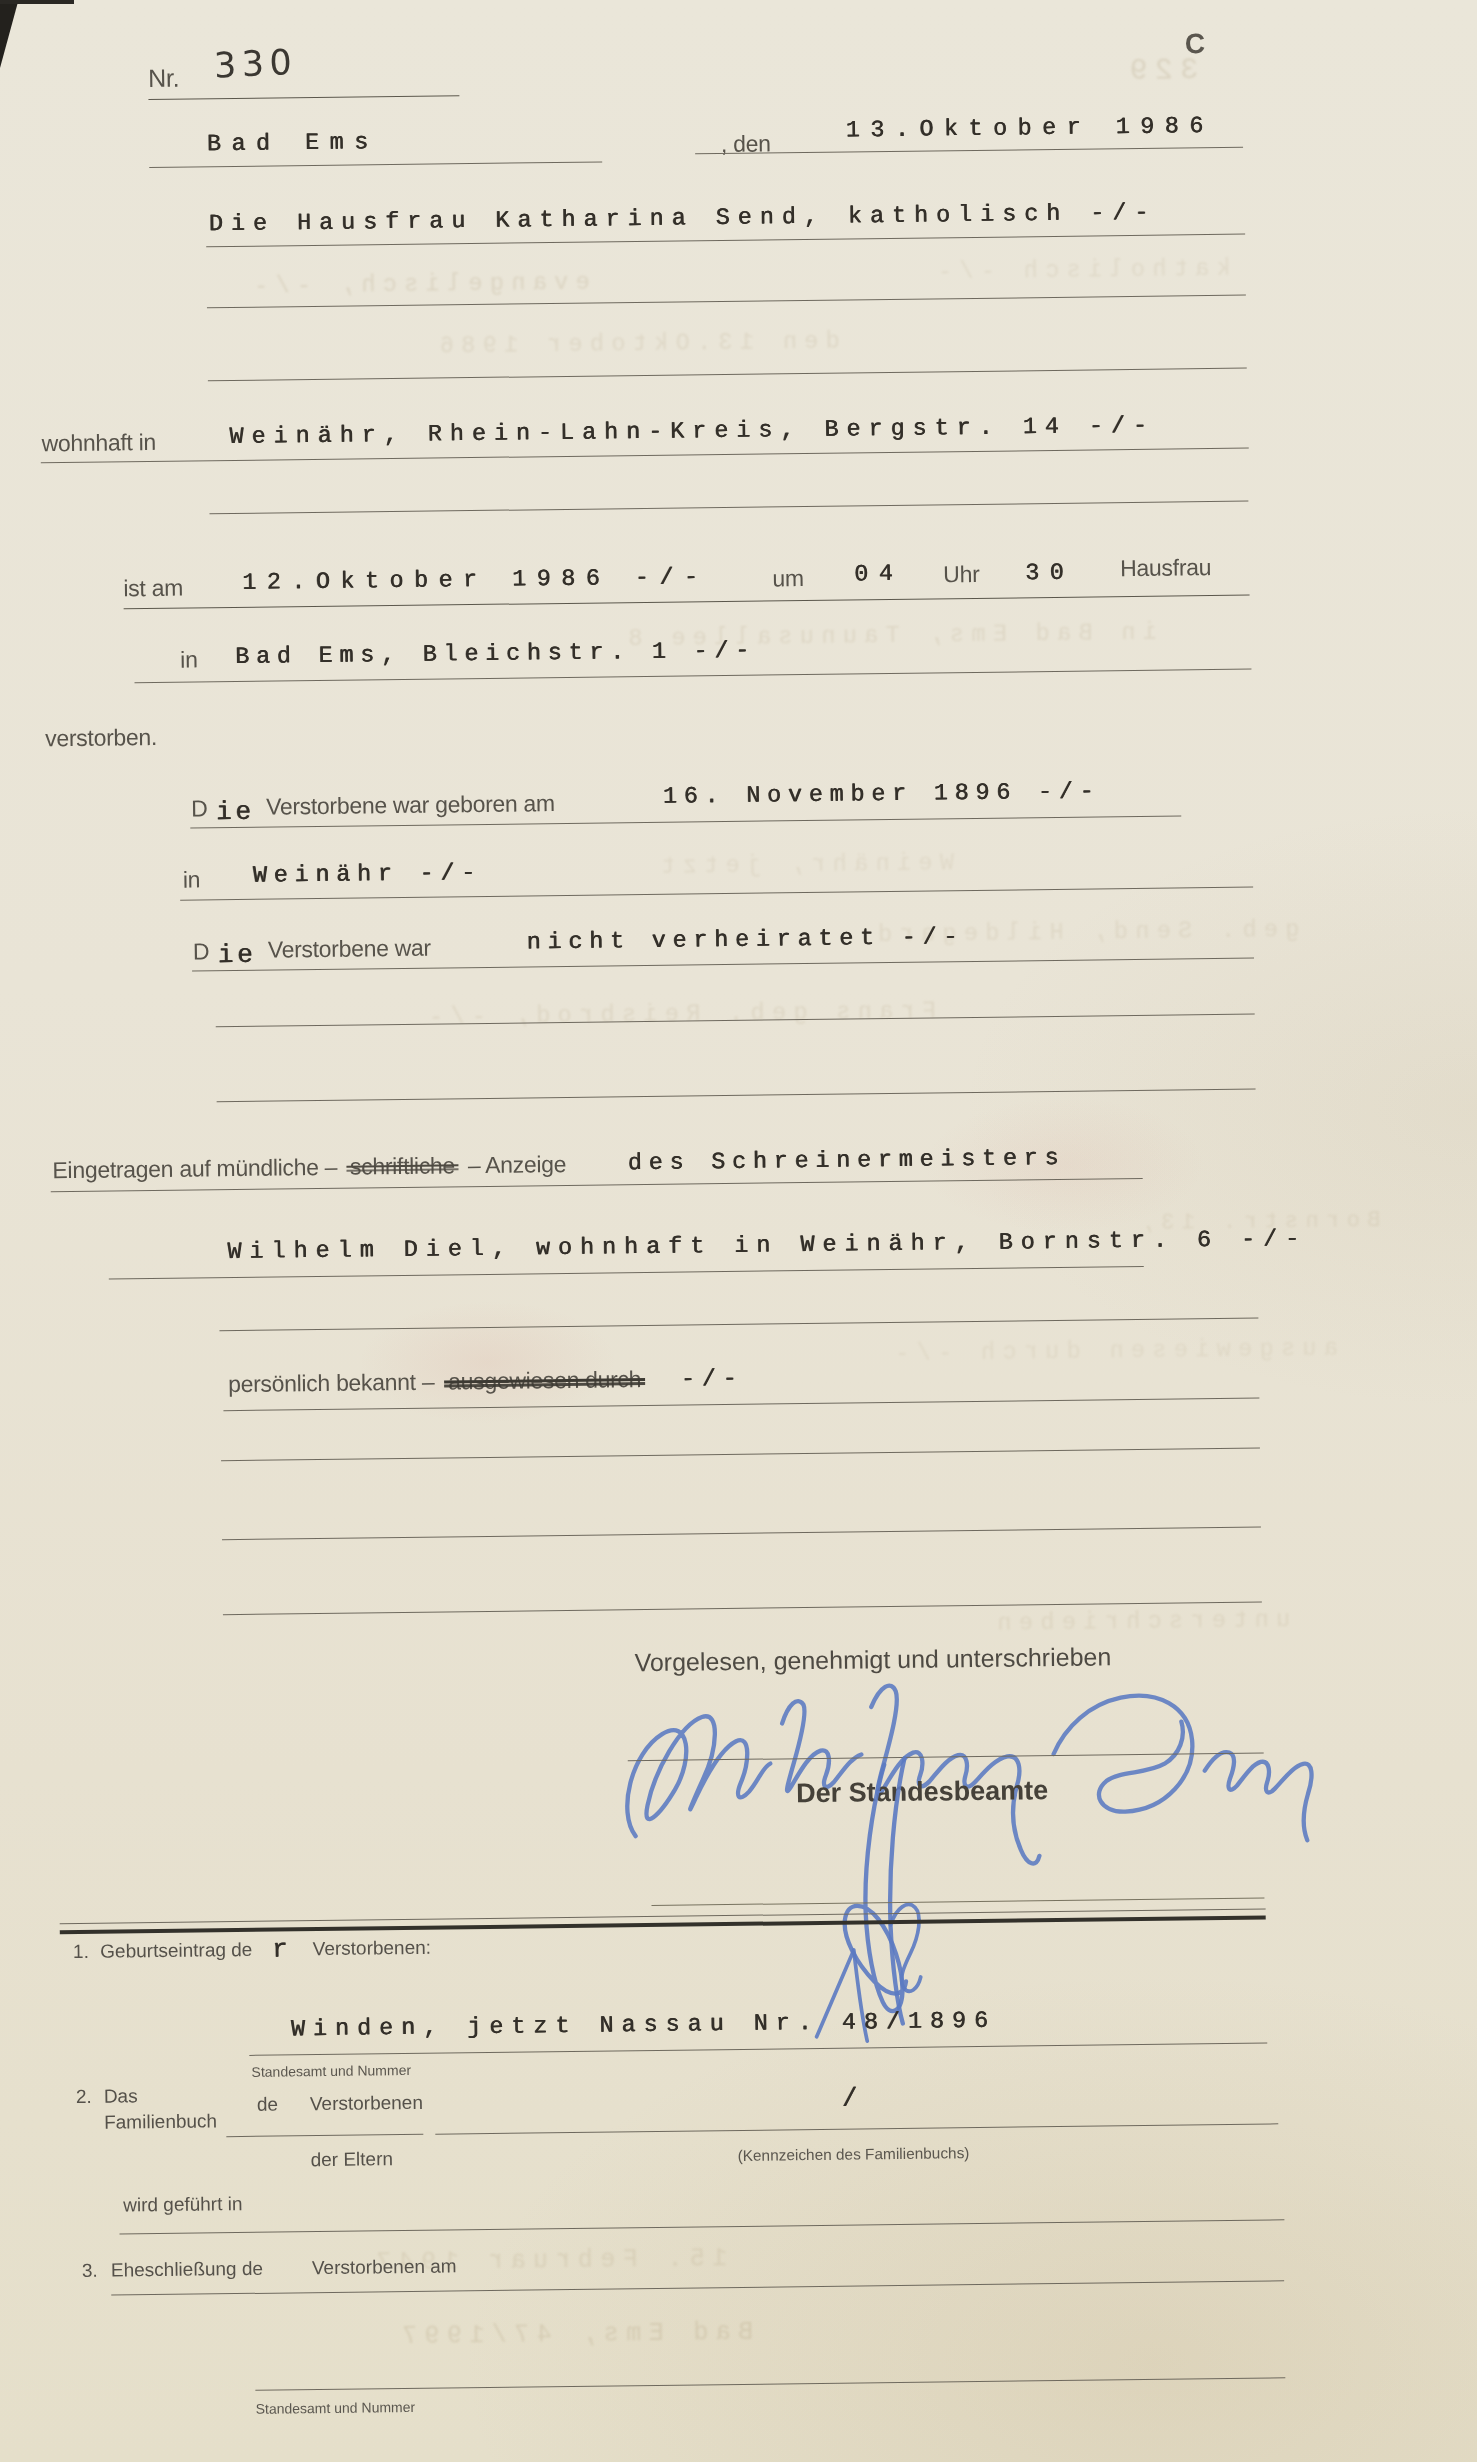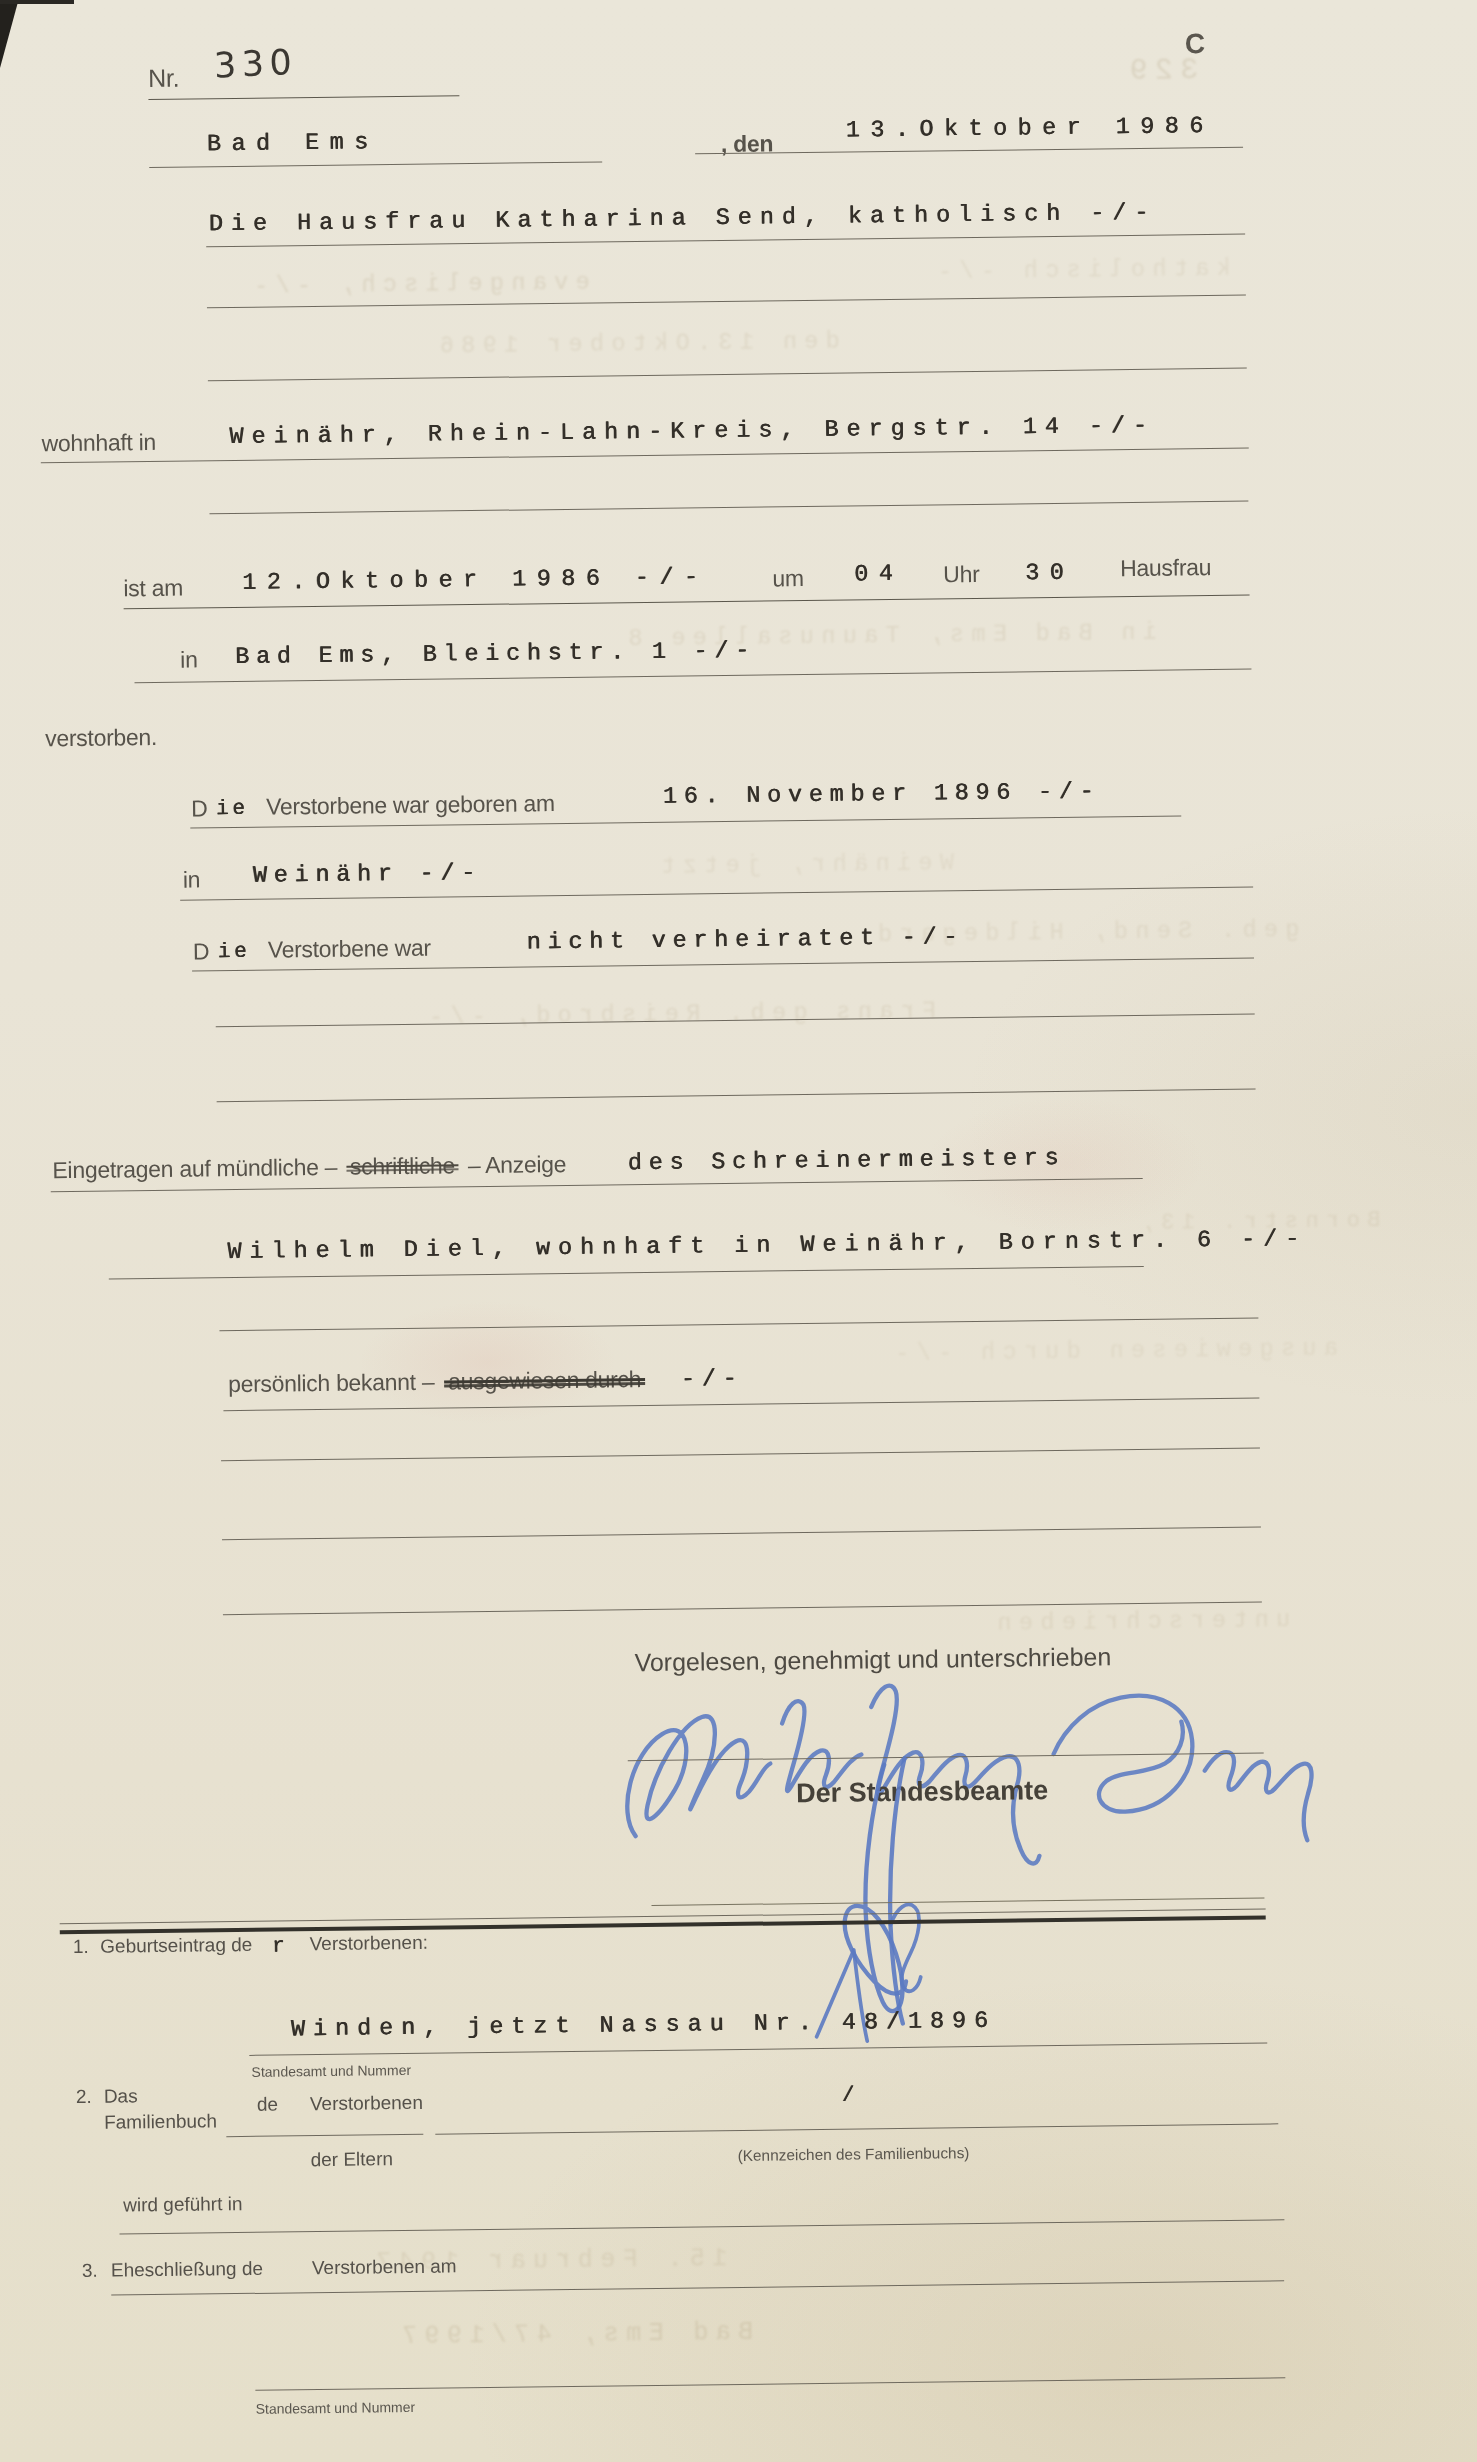--- a/index.html
+++ b/index.html
@@ -16,21 +16,21 @@
   .pp{font-size:23px;color:#57534b;letter-spacing:-0.3px;}
   .ppv{font-size:25px;color:#4e4a43;}
   .ppb{font-size:27px;font-weight:bold;color:#454139;}
   .ppf{font-size:19px;color:#55514a;}
   .cap{font-size:14px;color:#5b574f;}
   
   .tw{font-family:"Liberation Mono","DejaVu Sans Mono",monospace;font-size:23.4px;color:#332f29;
       letter-spacing:8px;text-shadow:0.4px 0 0 #3a362f, -0.4px 0 0 rgba(58,54,47,.55);}
   .lsB{letter-spacing:10.5px;}
   .lsC{letter-spacing:6.8px;}
-  .twS{font-size:21px;letter-spacing:3.7px;text-align:center;}
+  .twS{font-size:26px;letter-spacing:3.7px;text-align:center;}
   .handnum{font-family:"DejaVu Sans",sans-serif;font-size:35px;color:#3b3832;
       letter-spacing:5.5px;transform:rotate(-2deg);}
   .corner{font-size:28px;font-weight:bold;color:#5a564e;letter-spacing:1.2px;}
   
   .rule{position:absolute;height:1.2px;background:#6e695e;}
   .rule.dk{background:#5b574c;}
   .rule.thick{height:3.7px;background:#33312b;}
   .rule.thin{height:1.2px;background:#77725f;}
   
   .strike{position:relative;}
@@ -73,21 +73,21 @@
 
     <div class="smudge" style="left:357px;top:1306px;width:259px;height:123px;background:radial-gradient(closest-side,rgba(206,122,112,.10),transparent);"></div>
     <div class="smudge" style="left:924px;top:1109px;width:283px;height:136px;background:radial-gradient(closest-side,rgba(206,122,112,.08),transparent);"></div>
 
     <span class="abs pp" style="left:163px;top:65px;font-size:25px;">Nr.</span>
     <span class="abs handnum" style="left:229px;top:46px;">330</span>
     <div class="rule dk" style="left:163px;top:100px;width:311px;"></div>
     <span class="abs corner" style="left:1200px;top:42px;">C</span>
 
     <span class="abs tw lsB" style="left:221px;top:133px;">Bad Ems</span>
-    <span class="abs pp" style="left:735px;top:139px;font-weight:bold;">, den</span>
+    <span class="abs pp" style="left:735px;top:139px;">, den</span>
     <span class="abs tw lsB" style="left:860px;top:127px;">13.Oktober 1986</span>
     <div class="rule" style="left:163px;top:168px;width:453px;"></div>
     <div class="rule" style="left:709px;top:161px;width:548px;"></div>
 
     <span class="abs tw" style="left:222px;top:213px;">Die Hausfrau Katharina Send, katholisch -/-</span>
     <div class="rule" style="left:219px;top:248px;width:1039px;"></div>
     <div class="rule" style="left:219px;top:309px;width:1039px;"></div>
     <div class="rule" style="left:219px;top:382px;width:1039px;"></div>
 
     <span class="abs pp" style="left:52px;top:430px;">wohnhaft in</span>

